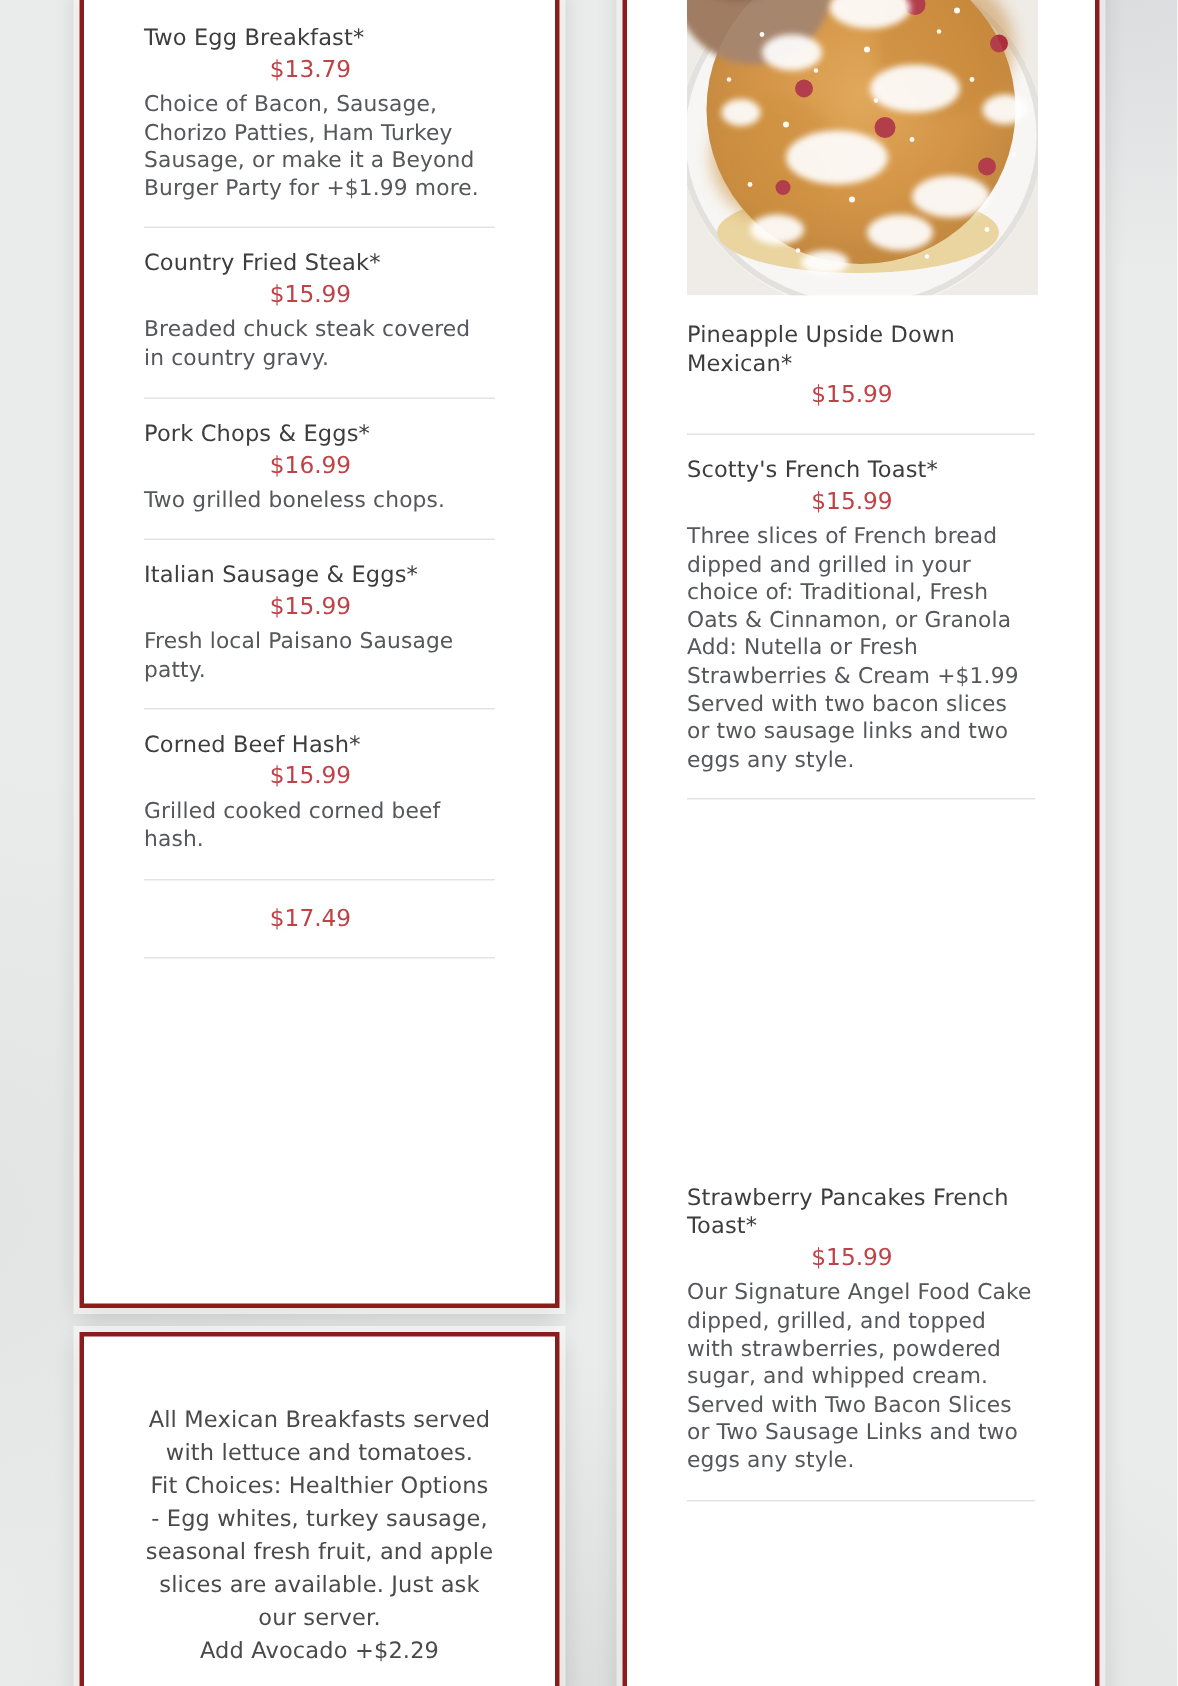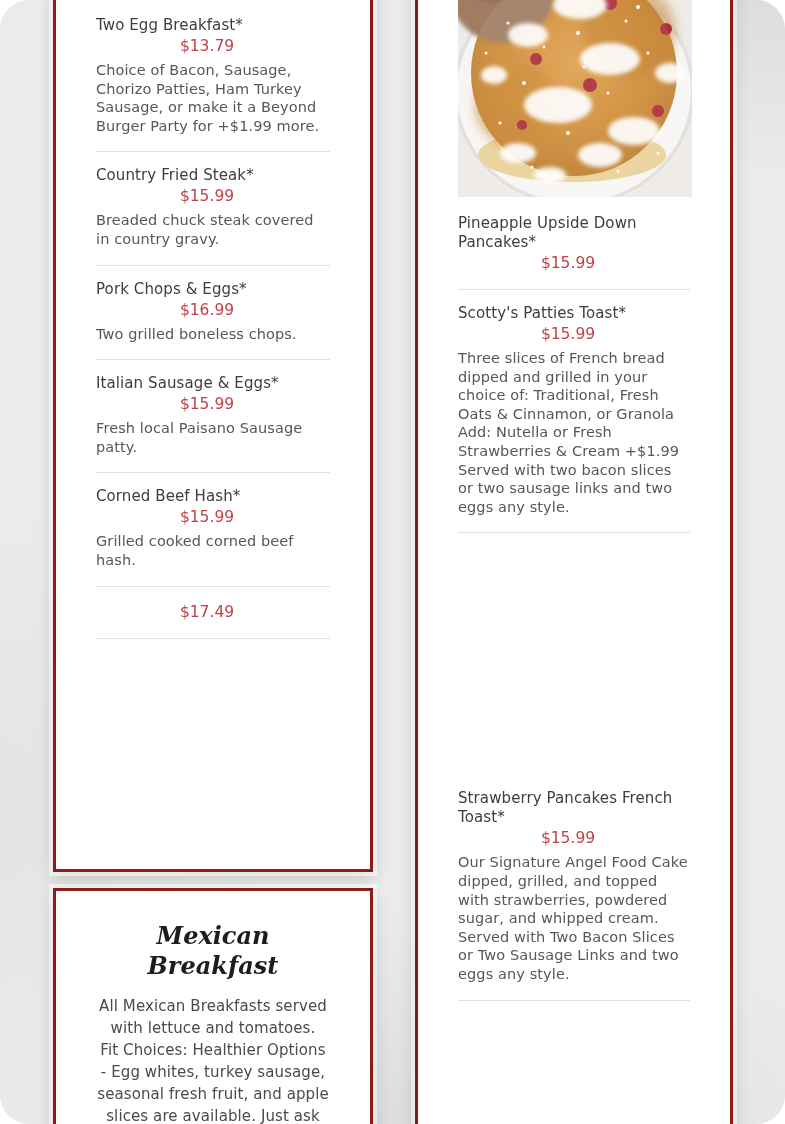--- a/index.html
+++ b/index.html
@@ -4,21 +4,20 @@
 <style>
   html,body{margin:0;padding:0;}
   .canvas{
     position:relative;width:785px;height:1124px;overflow:hidden;
     background:
       radial-gradient(480px 260px at 96% 0%, #dcddde 0%, rgba(220,221,222,0) 70%),
       radial-gradient(420px 420px at -4% 72%, #e2e3e3 0%, rgba(226,227,227,0) 72%),
       radial-gradient(620px 320px at 55% 102%, #dadbdb 0%, rgba(218,219,219,0) 75%),
       #eaebeb;
     font-family:"DejaVu Sans","Liberation Sans",sans-serif;
-    border-radius:29px;
   }
   .card{
     position:absolute;background:#fff;box-sizing:border-box;
     border:3px solid var(--card-border,#8c1b1b);
     box-shadow:0 0 0 4px rgba(255,255,255,.55), 0 5px 16px rgba(0,0,0,.18);
   }
   #breakfast-card{left:53px;top:-12px;width:320px;height:884px;padding:11px 40px 0;}
   #mexican-card{left:53px;top:888px;width:320px;height:420px;padding:30px 40px 0;text-align:center;}
   #pancakes-card{left:415px;top:-40px;width:318px;height:1400px;padding:0 40px;}
 
@@ -70,21 +69,20 @@
       <div class="nm">Corned Beef Hash*</div>
       <div class="pr">$15.99</div>
       <div class="ds">Grilled cooked corned beef hash.</div>
     </div>
     <div class="mi">
       <div class="pr">$17.49</div>
     </div>
   </section>
 
   <section class="card" id="mexican-card">
-    <div class="mx-title">Mexican Breakfast</div>
     <div class="mx-intro">All Mexican Breakfasts served with lettuce and tomatoes.
 Fit Choices: Healthier Options - Egg whites, turkey sausage, seasonal fresh fruit, and apple slices are available. Just ask our server.
 Add Avocado +$2.29</div>
   </section>
 
   <section class="card" id="pancakes-card">
 
     <div class="mi">
       <div class="photo">
         <svg viewBox="0 0 234 234" width="234" height="234" aria-hidden="true">
@@ -147,26 +145,26 @@
             <circle cx="168" cy="58" r="1.5"></circle>
               <circle cx="126" cy="104" r="1.5"></circle>
               <circle cx="74" cy="204" r="1.5"></circle>
             <circle cx="160" cy="208" r="1.5"></circle>
               <circle cx="218" cy="140" r="1.5"></circle>
               <circle cx="28" cy="90" r="1.5"></circle>
           </g>
           <circle cx="116" cy="110" r="103" fill="#ffffff" opacity=".08"></circle>
         </svg>
       </div>
-      <div class="nm">Pineapple Upside Down Pancakes*</div>
+      <div class="nm">Pineapple Upside Down Mexican*</div>
       <div class="pr">$15.99</div>
     </div>
 
     <div class="mi">
-      <div class="nm">Scotty's Patties Toast*</div>
+      <div class="nm">Scotty's French Toast*</div>
       <div class="pr">$15.99</div>
       <div class="ds">Three slices of French bread dipped and grilled in your choice of: Traditional, Fresh Oats &amp; Cinnamon, or Granola
 Add: Nutella or Fresh Strawberries &amp; Cream +$1.99
 Served with two bacon slices or two sausage links and two eggs any style.</div>
     </div>
 
     <div class="mi">
       <div class="photo-empty"></div>
       <div class="nm">Strawberry Pancakes French Toast*</div>
       <div class="pr">$15.99</div>

